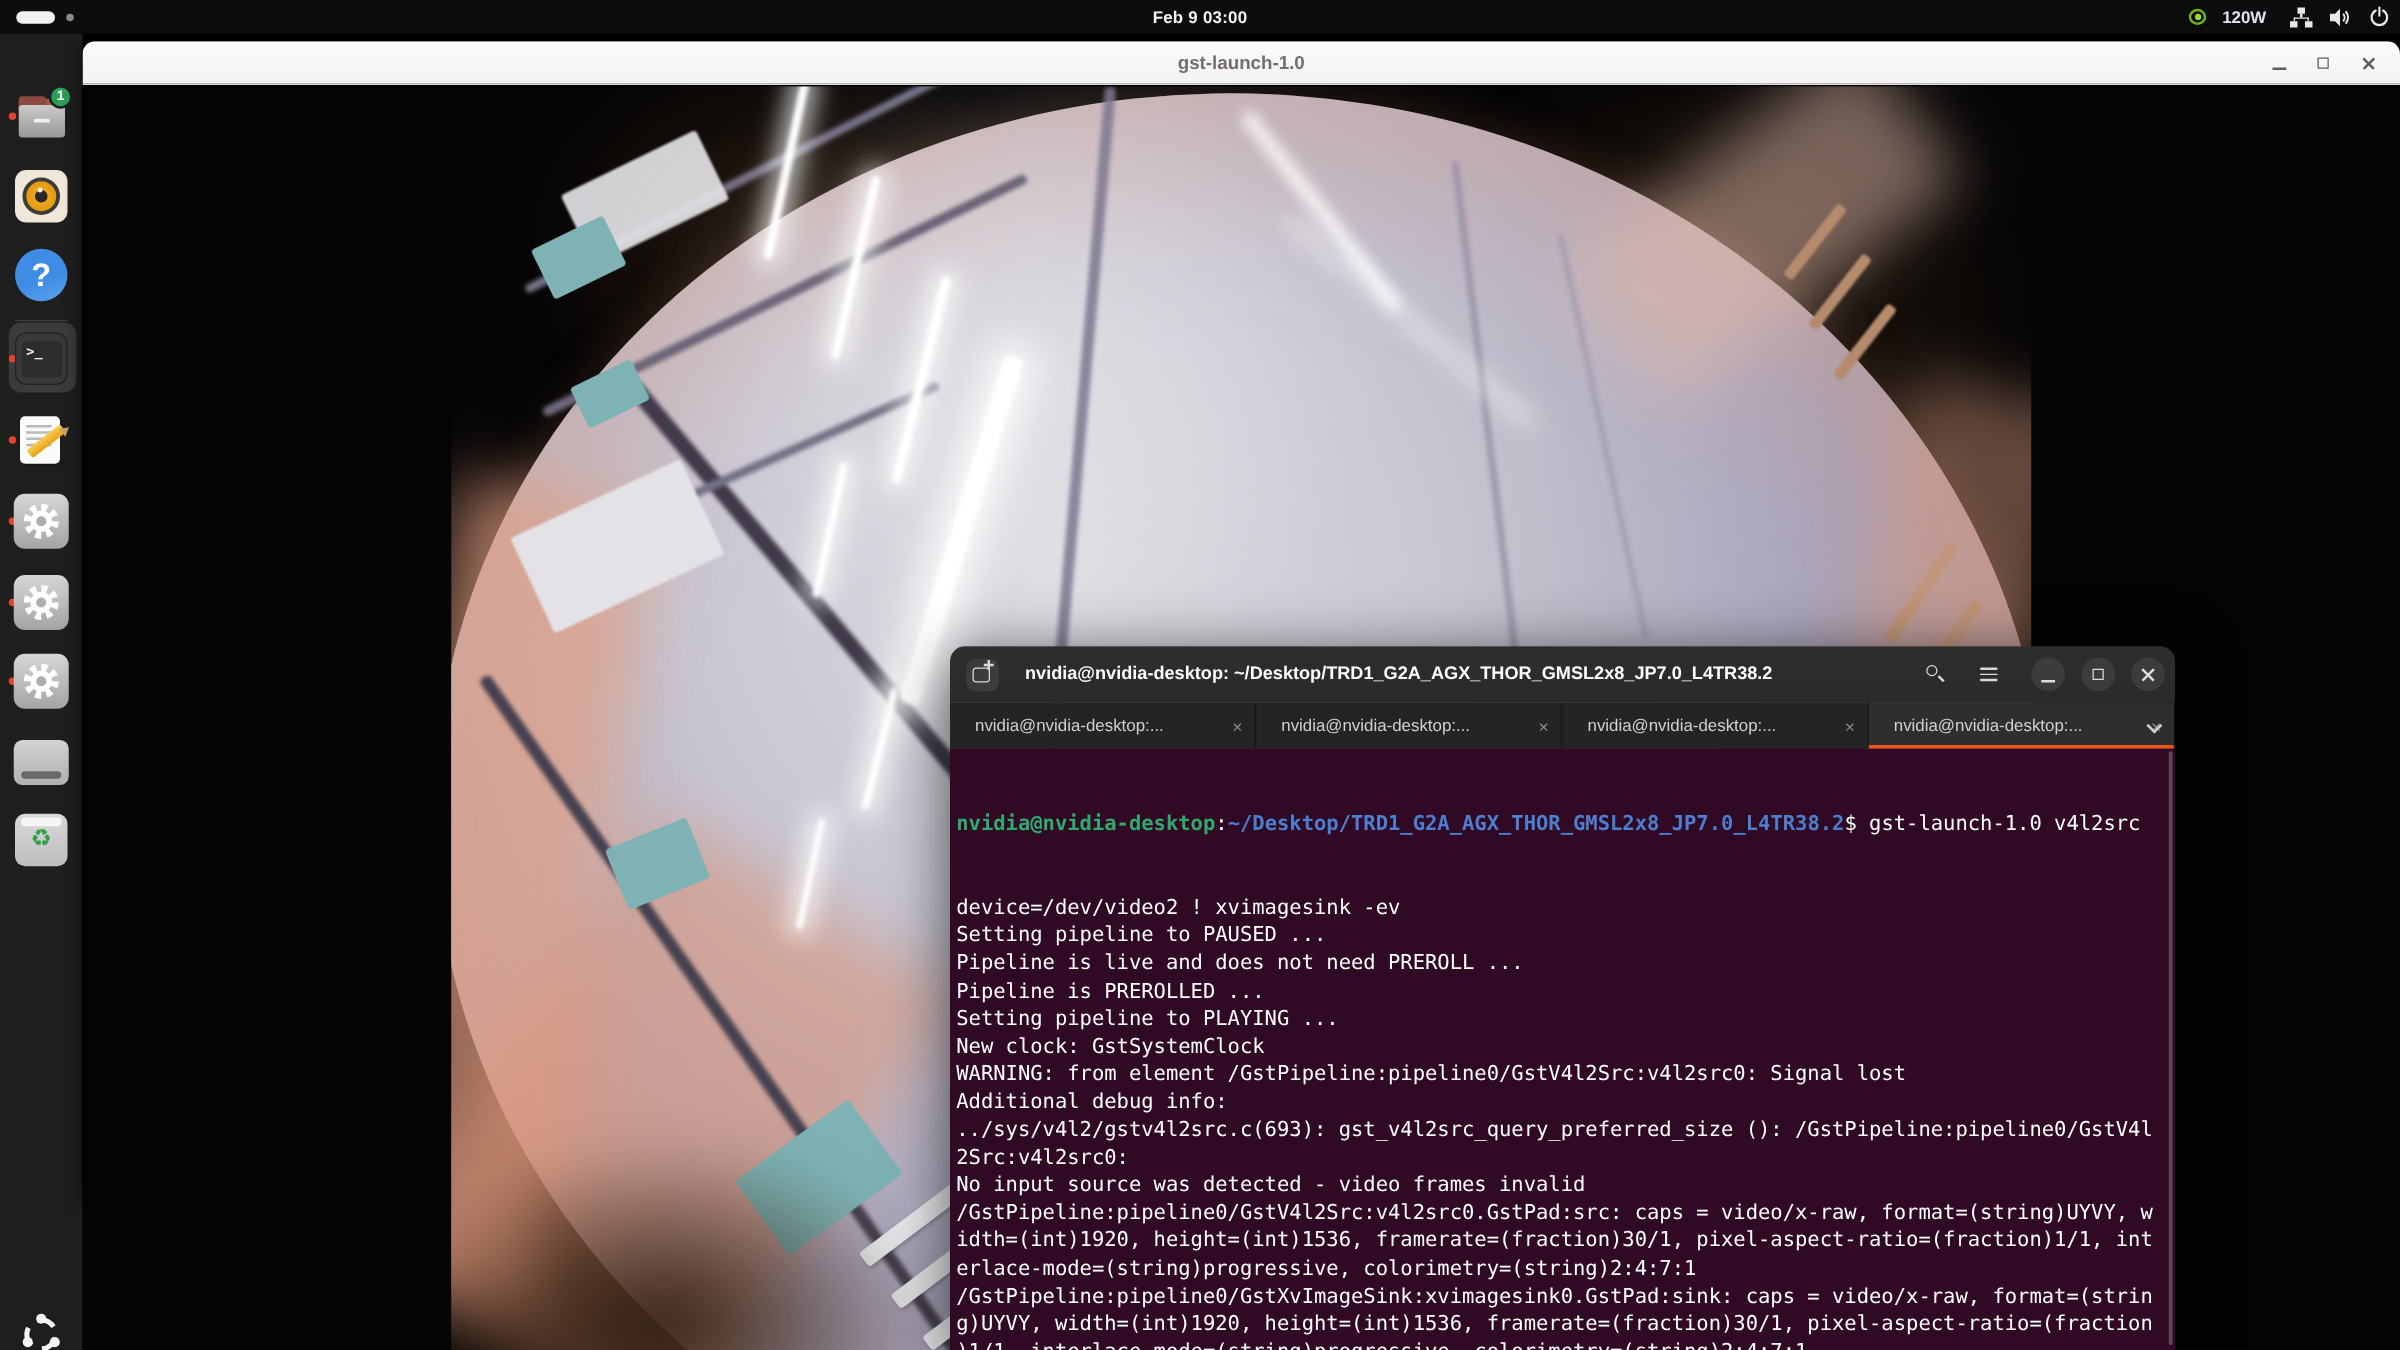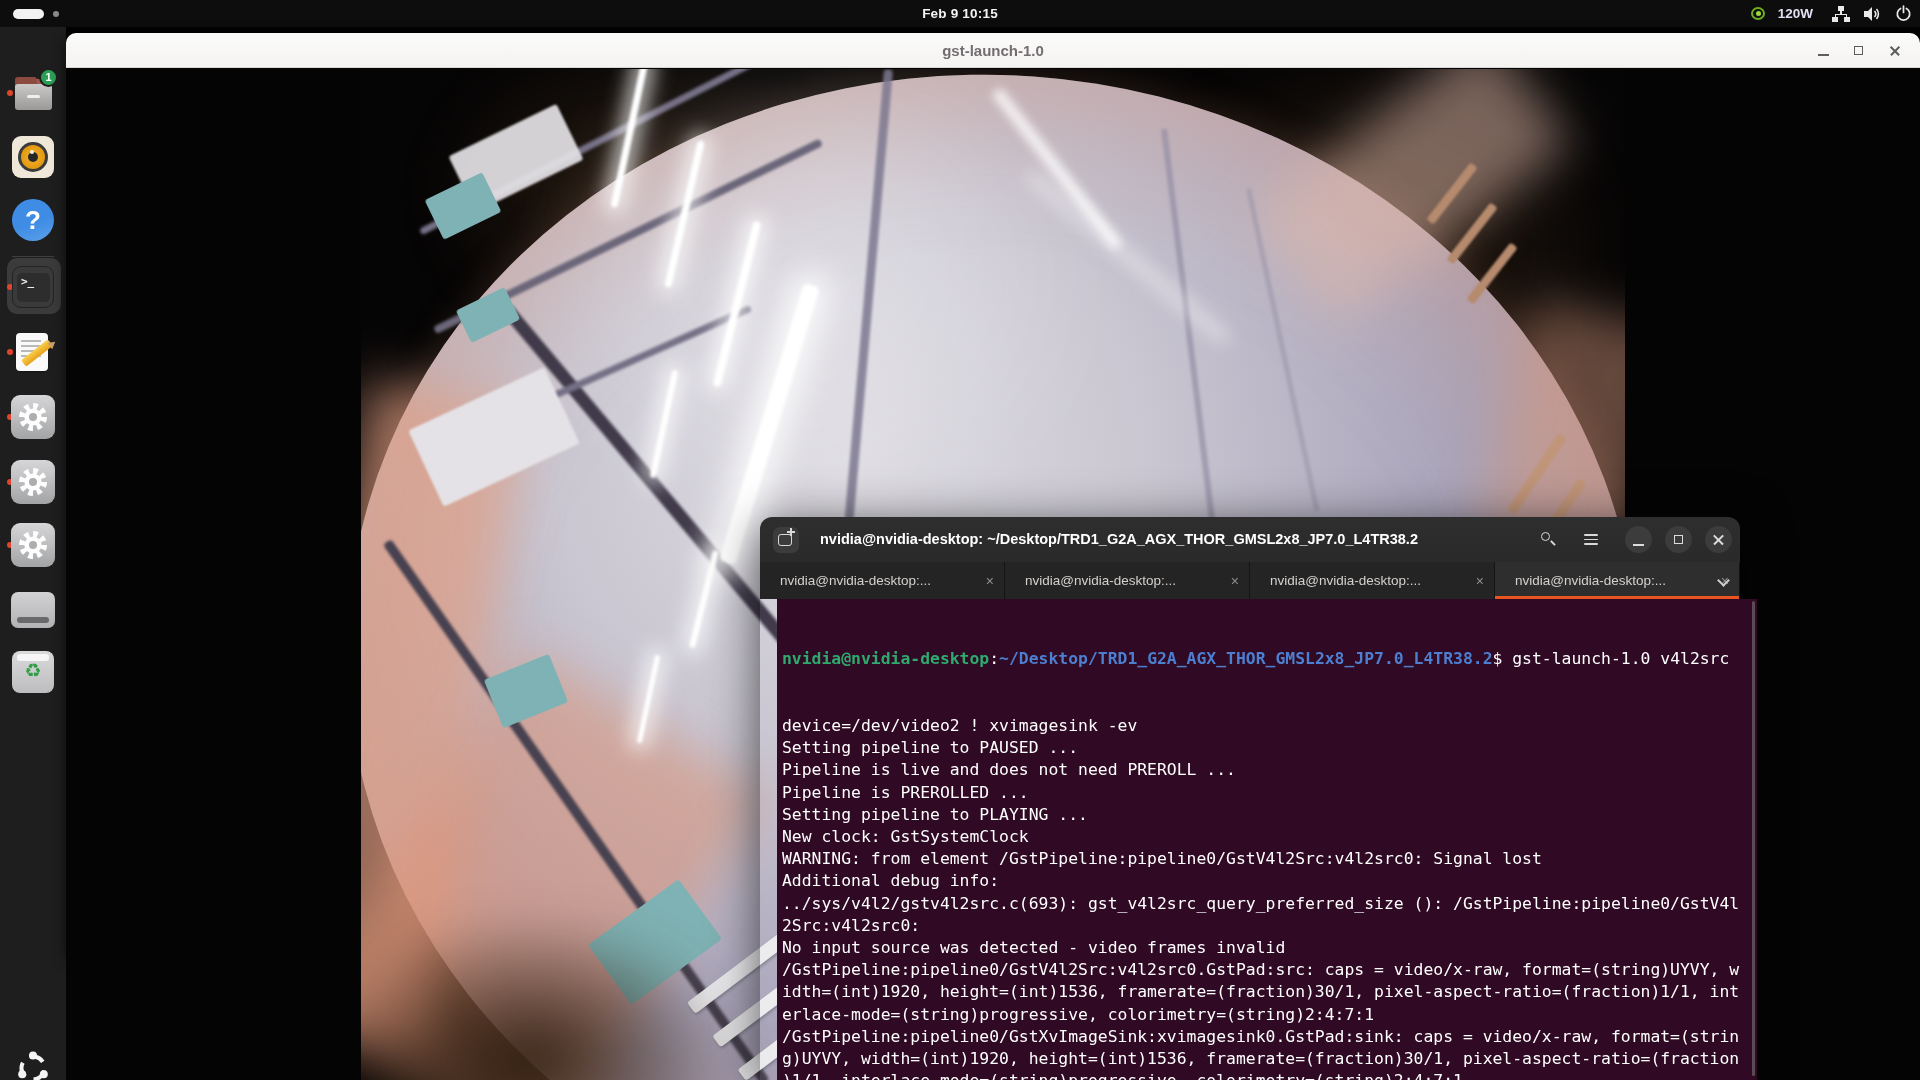--- a/index.html
+++ b/index.html
@@ -132,36 +132,36 @@
   .t-tabs{position:absolute;left:0;top:45px;width:100%;height:37px;background:#1d1d1d;display:flex;}
   .tab{position:relative;width:279px;height:37px;background:#242424;border-right:1px solid #141414;
        display:flex;align-items:center;padding:0 10px 0 20px;gap:32px;}
   .tab.active{background:#2e2e2e;}
   .tab.active:after{content:"";position:absolute;left:0;bottom:0;width:100%;height:3px;background:#e9541f;}
   .tab .lbl{flex:1;color:#d4d0cd;font-size:13.5px;white-space:nowrap;overflow:hidden;}
   .tab .cls{color:#8f8f8f;font-size:14px;margin-left:6px;}
   .tab-chevron{position:absolute;right:12px;top:14px;width:9px;height:9px;border-right:2px solid #cfcfcf;
                border-bottom:2px solid #cfcfcf;transform:rotate(45deg);}
 
-  .t-body{position:absolute;left:0;top:82px;width:980px;height:481px;background:#300a24;overflow:hidden;margin-left:17px;}
+  .t-body{position:absolute;left:0;top:82px;width:980px;height:481px;background:#300a24;overflow:hidden;}
   .t-text{position:absolute;left:5px;top:5px;font-family:"DejaVu Sans Mono",monospace;font-size:16.4px;
           line-height:22.2px;color:#ffffff;white-space:pre;}
   .t-text .green{color:#2faa6e;font-weight:bold;}
   .t-text .blue{color:#4d7fd0;font-weight:bold;}
   .scrollbar{position:absolute;right:2px;top:2px;width:3px;height:475px;background:#5a4a53;border-radius:2px;}
 </style>
 </head>
 <body>
 
 <div id="screen">
 
   <div class="topbar">
     <div class="ws-pill"></div>
     <div class="ws-dot"></div>
-    <div class="clock">Feb 9 10:15</div>
+    <div class="clock">Feb 9 03:00</div>
     <div class="tb-right">
       <span class="nv-ico">
           <i class="c1"></i>
           <i class="c2"></i>
         </span>
       <span class="watts">120W</span>
       <span class="net-ico">
         <i style="left:6px;top:0;width:6px;height:5px;"></i>
         <i style="left:8.3px;top:5px;width:1.4px;height:3px;"></i>
         <i style="left:3px;top:8px;width:12px;height:1.4px;"></i>

